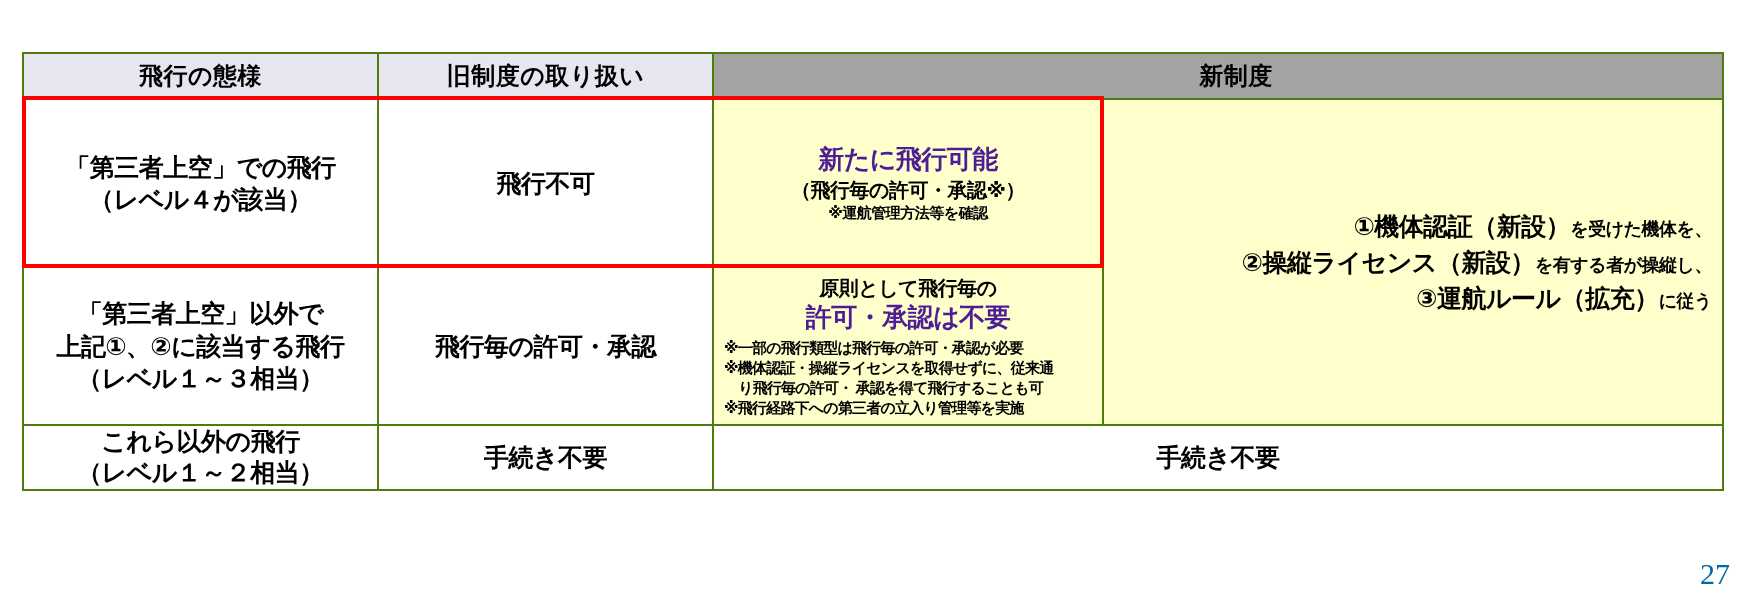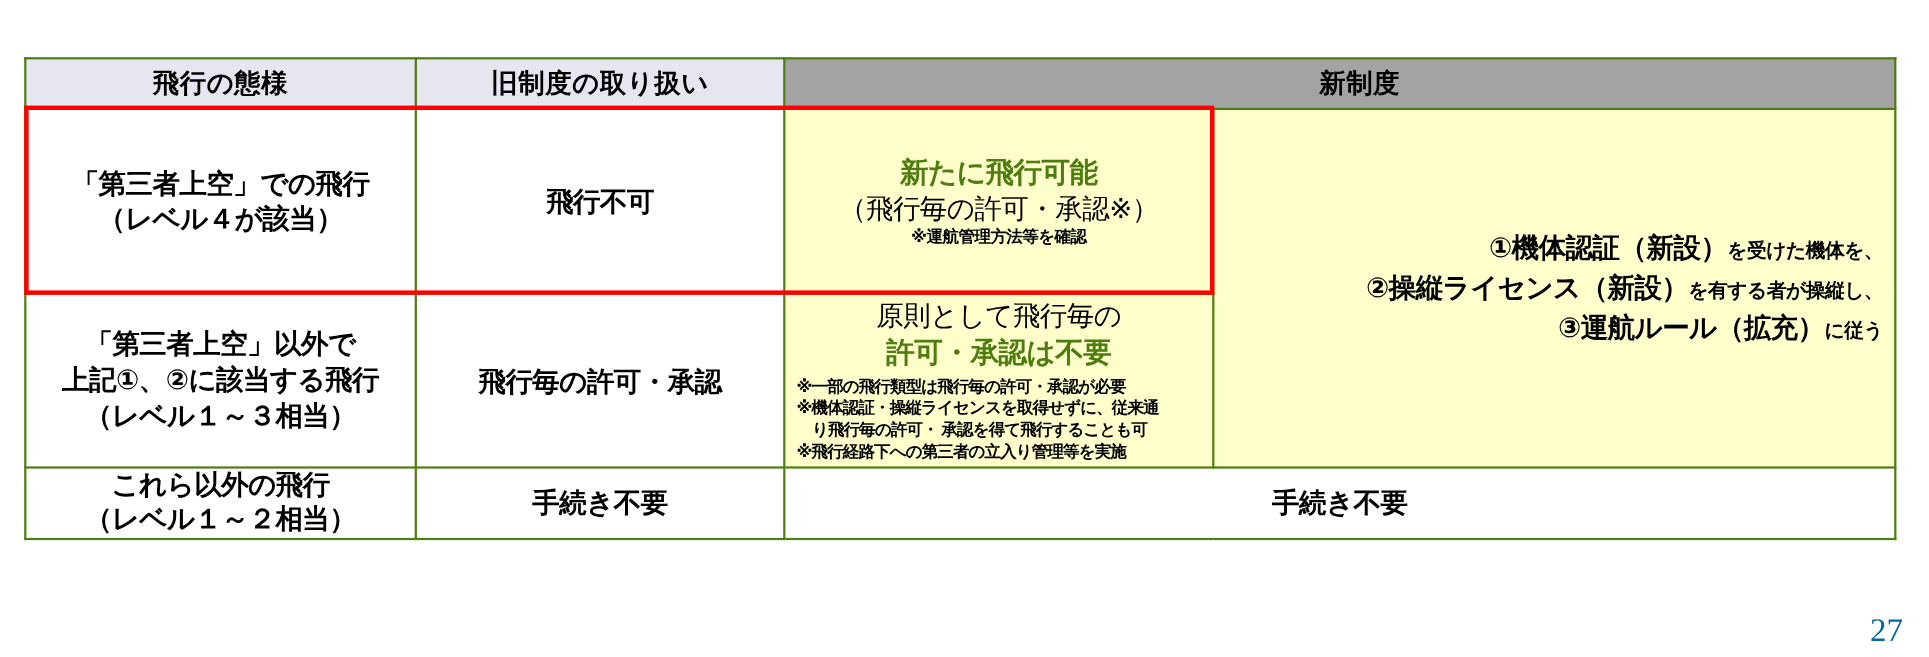--- a/index.html
+++ b/index.html
@@ -100,29 +100,29 @@
     line-height: 1.3;
     letter-spacing: -0.5px;
   }
   .c2-text {
     font-size: 25px;
     font-weight: bold;
     letter-spacing: -0.5px;
   }
 
   .red-big {
-    color: #4d7c0f;
+    color: #4c1d95;
     font-size: 26px;
     font-weight: bold;
     line-height: 1.3;
     letter-spacing: -0.5px;
   }
   .black-big {
-    font-size: 25px;
-    font-weight: normal;
+    font-size: 20px;
+    font-weight: bold;
     line-height: 1.3;
     letter-spacing: -0.5px;
   }
   .note-small {
     font-size: 15px;
     font-weight: bold;
     line-height: 1.35;
     letter-spacing: -0.5px;
   }
   .notes-left {

